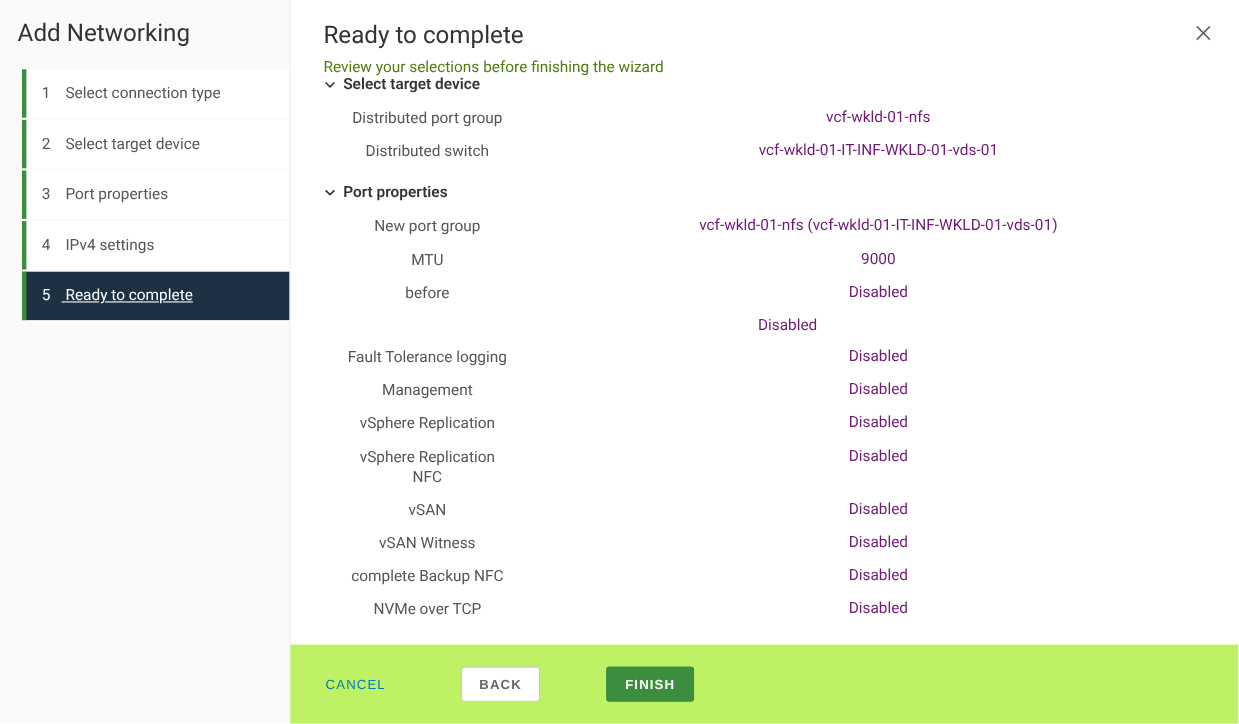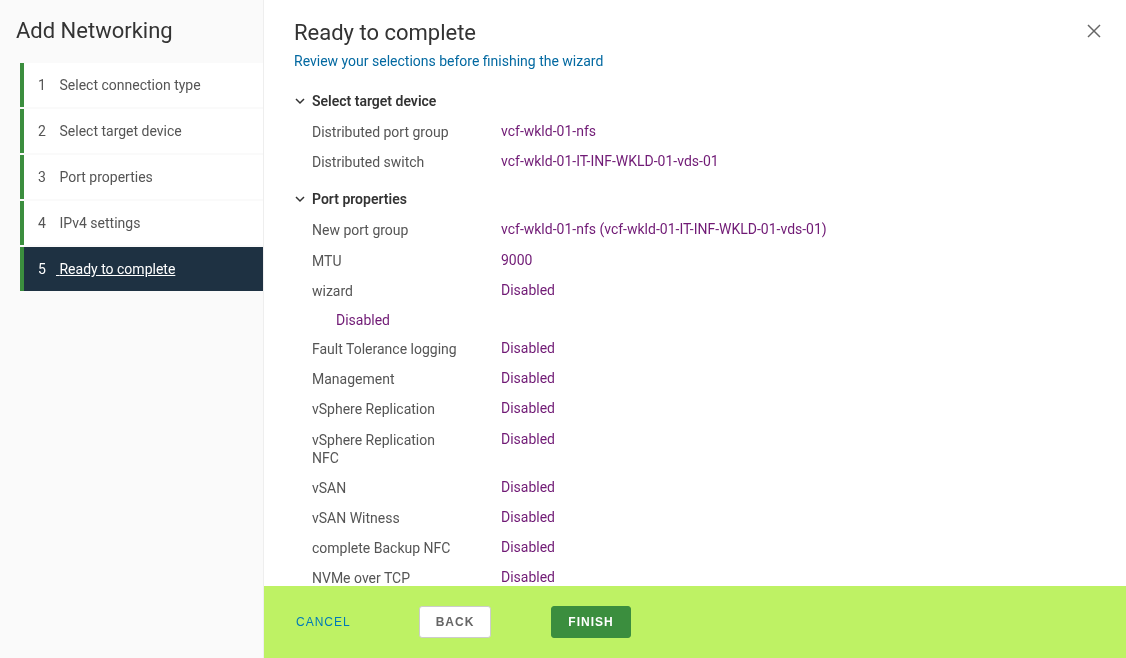--- a/index.html
+++ b/index.html
@@ -73,22 +73,21 @@
       position: relative;
     }
     .page-title {
       font-size: 22px;
       font-weight: 400;
       color: #333;
       margin-bottom: 8px;
     }
     .page-subtitle {
       font-size: 14px;
-      color: #0369a1;
-      margin-bottom: 24px;
+      color: #4d7c0f;
     }
     .close-btn {
       position: absolute;
       top: 22px;
       right: 24px;
       cursor: pointer;
       color: #666;
       font-size: 20px;
       line-height: 1;
       background: none;
@@ -105,20 +104,21 @@
     }
     .chevron {
       display: inline-block;
       margin-right: 6px;
     }
     .chevron svg {
       display: block;
     }
     .kv-rows {
       margin-bottom: 20px;
+      text-align: center;
     }
     .kv-row {
       display: flex;
       margin-bottom: 12px;
       padding-left: 18px;
     }
     .kv-label {
       width: 165px;
       color: #555;
       padding-right: 12px;
@@ -246,21 +246,21 @@
         <div class="kv-rows">
           <div class="kv-row">
             <div class="kv-label">New port group</div>
             <div class="kv-value">vcf-wkld-01-nfs (vcf-wkld-01-IT-INF-WKLD-01-vds-01)</div>
           </div>
           <div class="kv-row">
             <div class="kv-label">MTU</div>
             <div class="kv-value">9000</div>
           </div>
           <div class="kv-row">
-            <div class="kv-label">wizard</div>
+            <div class="kv-label">before</div>
             <div class="kv-value">Disabled</div>
           </div>
           <div class="kv-row">
             <div class="kv-value">Disabled</div>
           </div>
           <div class="kv-row">
             <div class="kv-label">Fault Tolerance logging</div>
             <div class="kv-value">Disabled</div>
           </div>
           <div class="kv-row">

